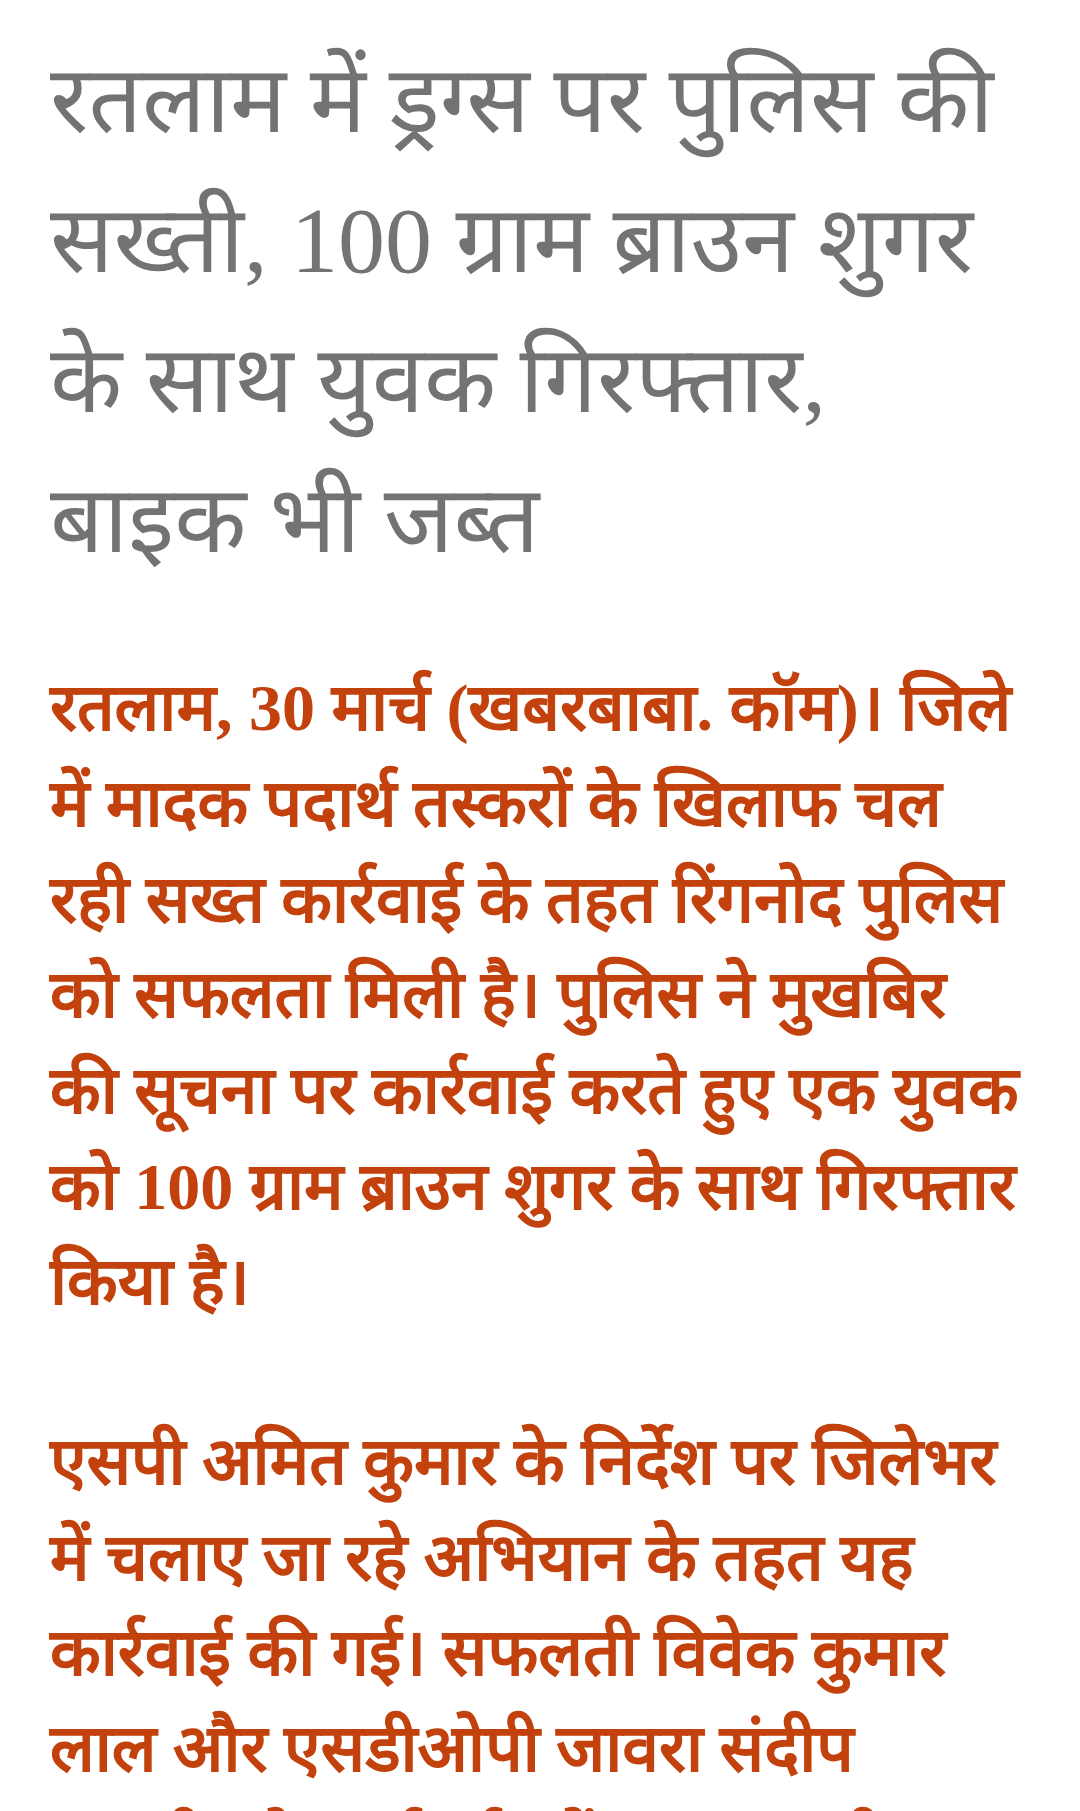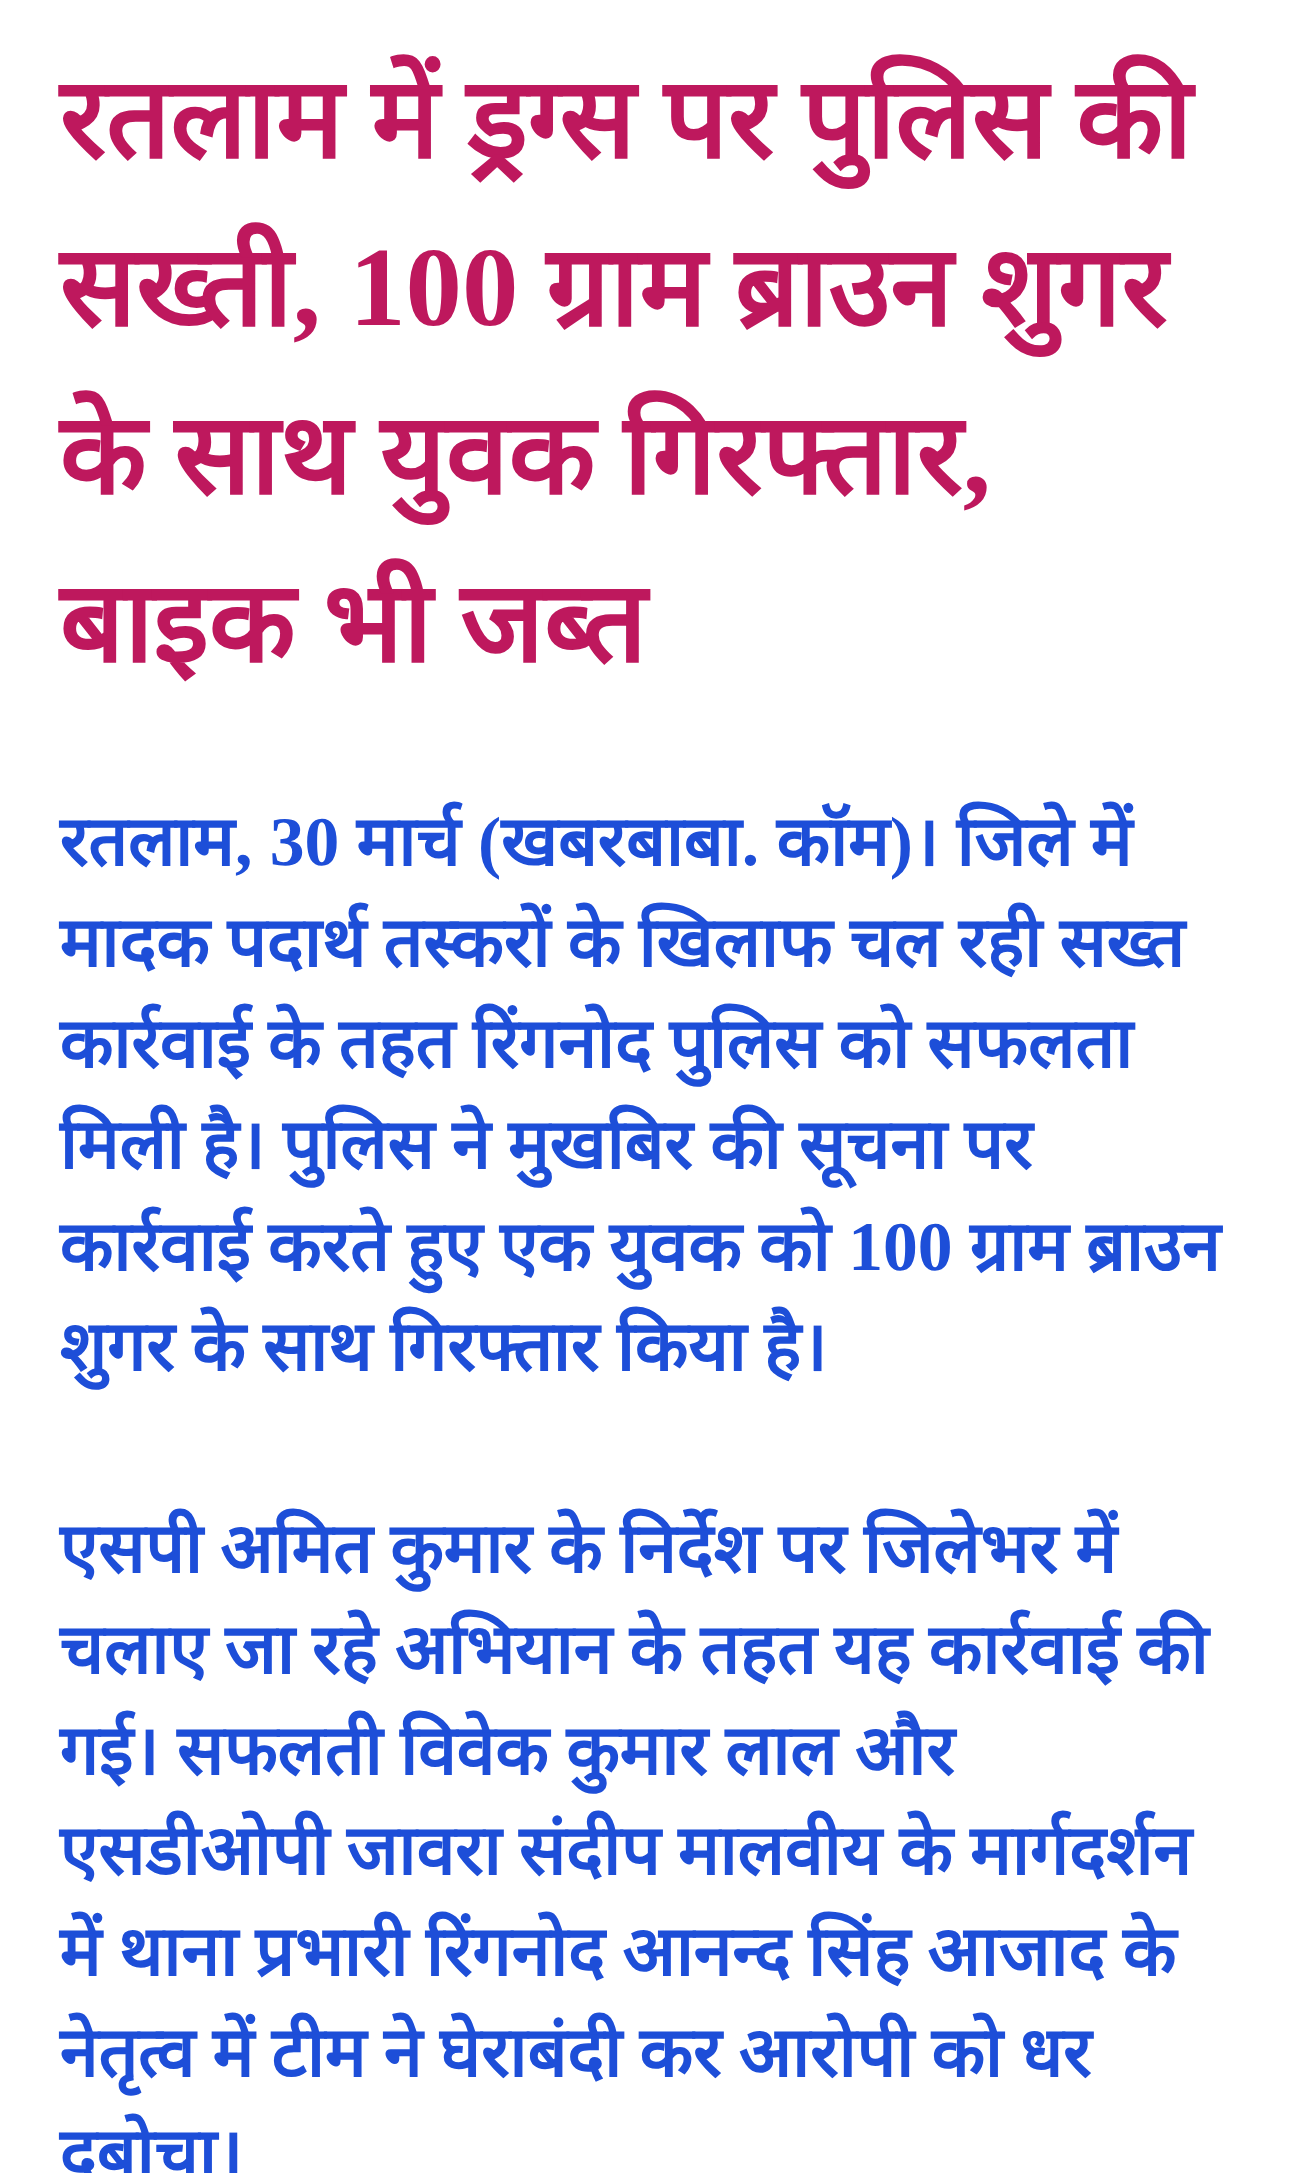--- a/index.html
+++ b/index.html
@@ -14,33 +14,33 @@
   }
   .article {
     box-sizing: border-box;
     width: 1080px;
     padding: 30px 44px 60px 50px;
     color: #161616;
   }
   .headline {
     margin: 0 0 70px 0;
     font-family: "Liberation Serif", "DejaVu Serif", serif;
-    font-weight: 700;
+    font-weight: 400;
     font-size: 94px;
     line-height: 1.49;
     letter-spacing: 0;
-    color: #be185d;
+    color: #737373;
   }
   .body-paragraph {
     margin: 0 12px 84px 0;
     font-family: "Liberation Serif", "DejaVu Serif", serif;
     font-weight: 700;
-    font-size: 58px;
+    font-size: 66px;
     line-height: 1.45;
-    color: #1d4ed8;
+    color: #c2410c;
   }
   .body-paragraph:last-child {
     margin-bottom: 0;
   }
 </style>
 </head>
 <body style="background: rgb(255, 255, 255);">
 
 <main class="article">
   <h1 class="headline">रतलाम में ड्रग्स पर पुलिस की सख्ती, 100 ग्राम ब्राउन शुगर के साथ युवक गिरफ्तार, बाइक भी जब्त</h1>

